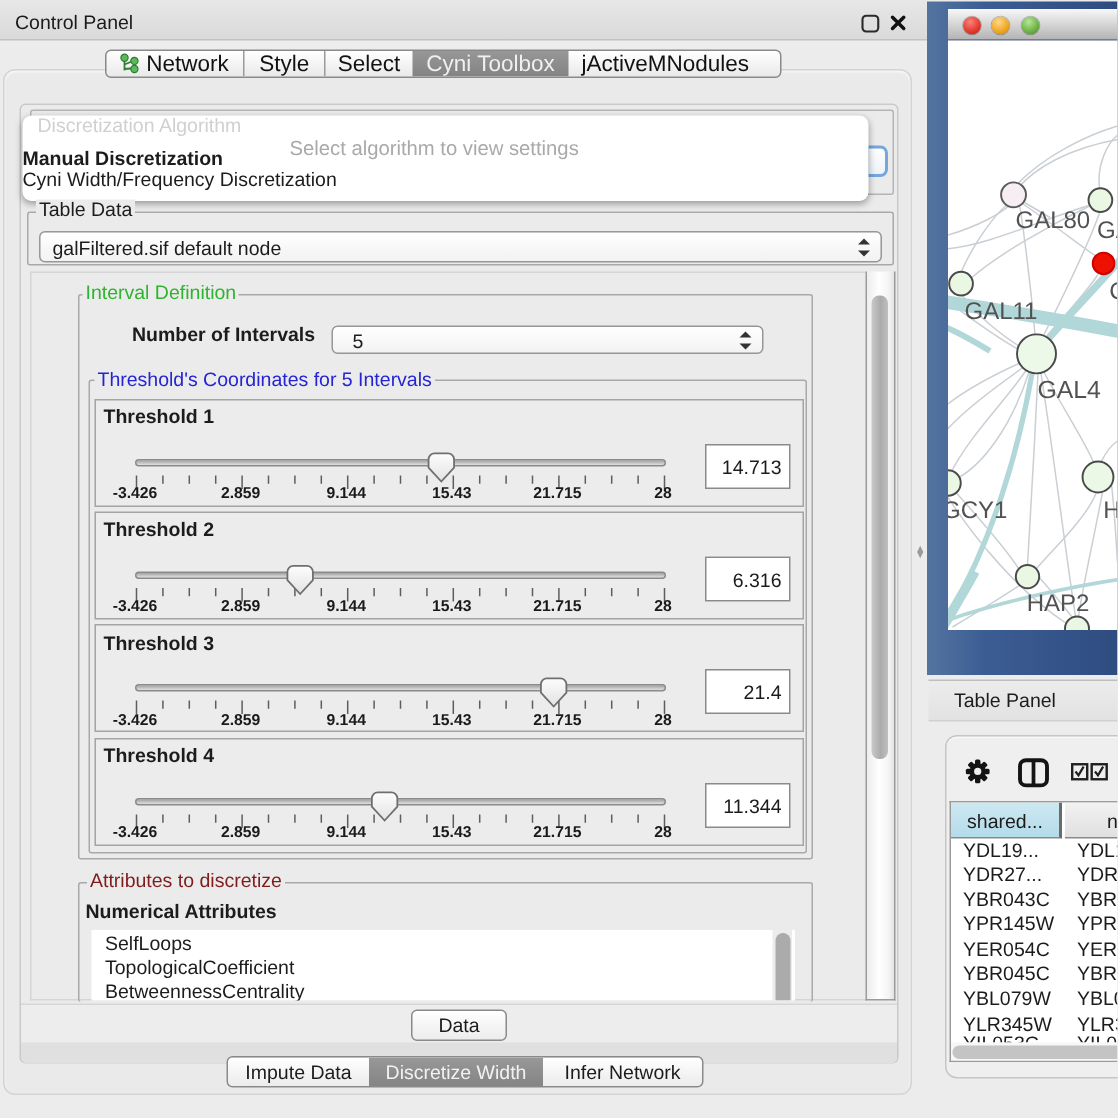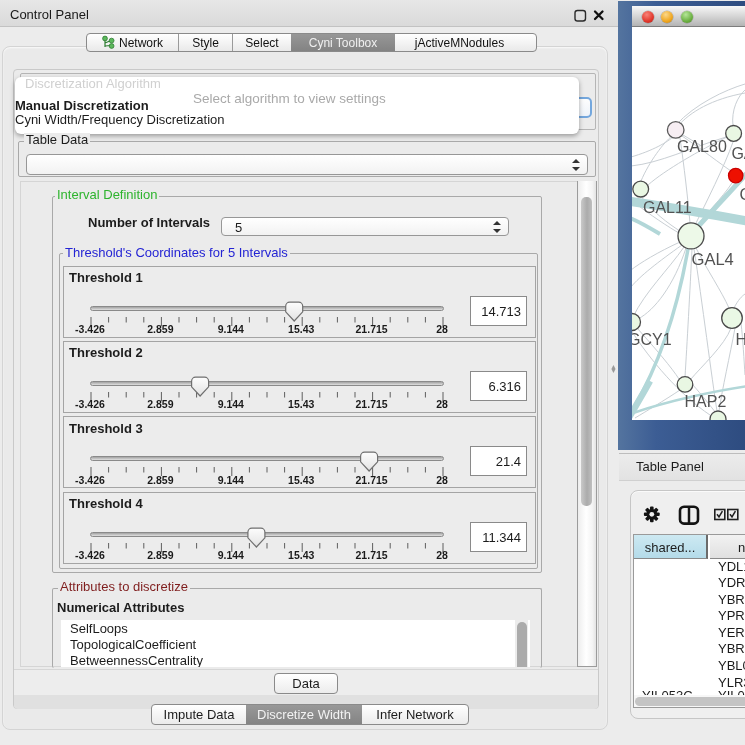--- a/index.html
+++ b/index.html
@@ -3,21 +3,21 @@
 <style>
 *{margin:0;padding:0;box-sizing:border-box}
 html,body{width:745px;height:745px;overflow:hidden}
 body{font-family:"Liberation Sans",sans-serif;background:#ececec;position:relative;color:#1c1c1c}
 .abs{position:absolute}
 .titlebar{left:0;top:0;width:618px;height:27px;background:linear-gradient(#e7e7e7,#dadada);border-bottom:1px solid #c2c2c2;padding-left:20px;}
 .titlebar span{position:absolute;left:10px;top:7px;font-size:13px;color:#1a1a1a}
 .outerpanel{left:2px;top:46px;width:606px;height:684px;background:#eaeaea;border:1px solid #d4d4d4;border-radius:8px;box-shadow:inset 0 1px 2px rgba(255,255,255,.8)}
 .innerpanel{left:13px;top:69px;width:586px;height:640px;background:#ebebeb;border:1px solid #c9c9c9;border-radius:4px}
 
-.tabbar{left:86px;top:33px;width:451px;height:19px;background:linear-gradient(#ffffff,#e9e9e9);border:1px solid #8a8a8a;border-radius:4px;display:flex;align-items:center;font-size:12px;overflow:hidden}
+.tabbar{left:70px;top:33px;width:451px;height:19px;background:linear-gradient(#ffffff,#e9e9e9);border:1px solid #8a8a8a;border-radius:4px;display:flex;align-items:center;font-size:15px;overflow:hidden}
 .tabbar .tab{height:100%;display:flex;align-items:center;justify-content:center;color:#111}
 .tabbar .sep{width:1px;height:100%;background:#9a9a9a}
 .tabbar .sel{background:linear-gradient(#979797,#838383);color:#f0f0f0}
 
 .group{border:1px solid #a9a9a9;border-radius:2px}
 .gtitle{position:absolute;font-size:13px;background:#ebebeb;padding:0 2px;line-height:13px}
 
 .combo{background:linear-gradient(#ffffff,#f2f2f2);border:1px solid #979797;border-radius:4px;font-size:13px;}
 .combo .txt{position:absolute;left:8px;top:3px}
 .arrows{position:absolute;width:8px;height:12px}
@@ -79,20 +79,21 @@
 
 <div class="abs" style="left:15px;top:77px;width:564px;height:57px;background:#fff;border-radius:6px;box-shadow:0 2px 5px rgba(0,0,0,.35)"></div>
 <div class="abs" style="left:25px;top:76px;font-size:13px;color:#d0d0d0">Discretization Algorithm</div>
 <div class="abs" style="left:193px;top:91px;font-size:13.5px;color:#a9a9a9">Select algorithm to view settings</div>
 <div class="abs" style="left:15px;top:97.5px;font-size:13px;font-weight:bold">Manual Discretization</div>
 <div class="abs" style="left:15px;top:111.5px;font-size:13px">Cyni Width/Frequency Discretization</div>
 
 <div class="abs group" style="left:18px;top:141px;width:578px;height:36px"></div>
 <div class="abs gtitle" style="left:24px;top:133px">Table Data</div>
 <div class="abs combo" style="left:26px;top:154px;width:562px;height:21px">
+    <span class="txt">galFiltered.sif default node</span>
     <span class="arrows" style="right:7px;top:4px"></span>
   </div>
 
 <div class="abs" style="left:20px;top:181px;width:557px;height:486px;border:1px solid #d5d5d5;border-right:none"></div>
 <div class="abs vsb" style="left:577px;top:181px;width:20px;height:486px"></div>
 <div class="vthumb" style="left:581px;top:197px;width:11px;height:309px"></div>
 
 <div class="abs group" style="left:52px;top:196px;width:490px;height:377px"></div>
 <div class="abs gtitle" style="left:55px;top:188px;color:#2eb42e">Interval Definition</div>
 <div class="abs" style="left:88px;top:215px;font-size:13px;font-weight:bold">Number of Intervals</div>
@@ -394,20 +395,21 @@
   <g stroke="#202020" fill="none">
     <rect x="714.8" y="509.5" width="10" height="10" stroke-width="1.6"></rect>
     <path d="M717 514.3 l2 2.6 l3.4-5.8" stroke-width="1.5"></path>
     <rect x="727.8" y="509.5" width="10" height="10" stroke-width="1.6"></rect>
     <path d="M730 514.3 l2 2.6 l3.4-5.8" stroke-width="1.5"></path>
   </g>
 </svg>
 <div class="abs" style="left:633px;top:534px;width:112px;height:174px;background:#fff;border:1px solid #9a9a9a;border-right:none;overflow:hidden">
   <div style="position:absolute;left:0;top:0;width:74px;height:24px;background:linear-gradient(#cde9f2,#b4dbe9);border-right:2px solid #6b6b6b;border-bottom:1px solid #8a8a8a;font-size:13px;text-align:center;padding-top:5px">shared...</div>
   <div style="position:absolute;left:76px;top:0;width:40px;height:24px;background:linear-gradient(#f2f2f2,#e0e0e0);border-bottom:1px solid #8a8a8a;font-size:13px;padding:5px 0 0 28px">n</div>
+  <div style="position:absolute;left:8px;top:23.5px;font-size:13px;line-height:16.6px">YDL19...<br>YDR27...<br>YBR043C<br>YPR145W<br>YER054C<br>YBR045C<br>YBL079W<br>YLR345W</div>
   <div style="position:absolute;left:84px;top:23.5px;font-size:13px;line-height:16.6px">YDL1<br>YDR2<br>YBR0<br>YPR1<br>YER0<br>YBR0<br>YBL0<br>YLR3</div>
   <div style="position:absolute;left:0;top:152.5px;height:7px;overflow:hidden;width:112px">
       <div style="font-size:13px;position:relative;top:0">
         <span style="position:absolute;left:8px">YIL053C</span>
         <span style="position:absolute;left:84px">YIL0</span>
       </div>
     </div>
   <div style="position:absolute;left:0;top:159.5px;width:112px;height:14px;background:#f7f7f7">
     <div style="position:absolute;left:1px;top:2.5px;width:111px;height:8.6px;background:#c4c4c4;border-radius:5px 0 0 5px"></div>
   </div>

